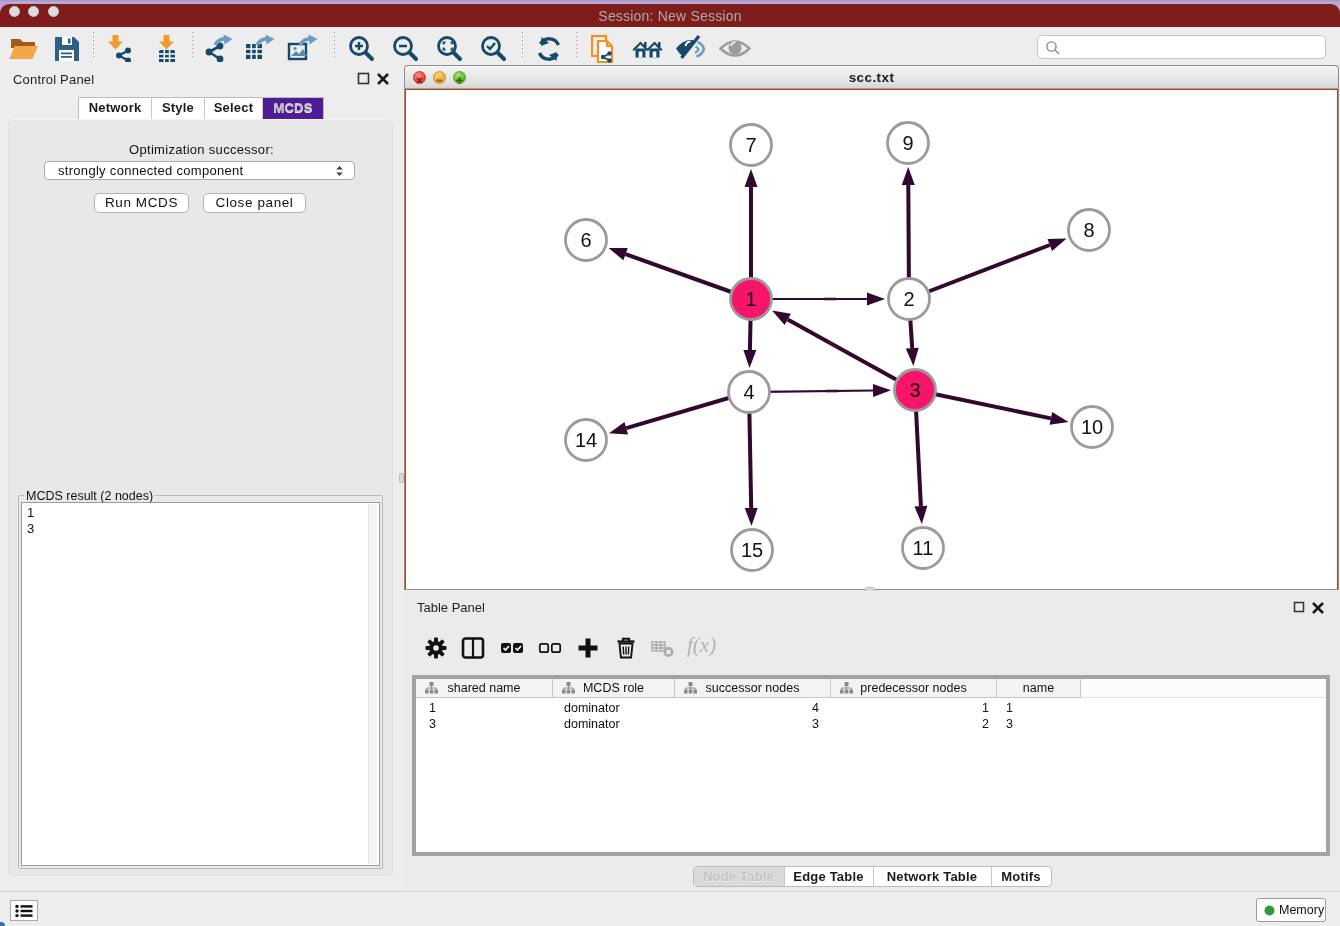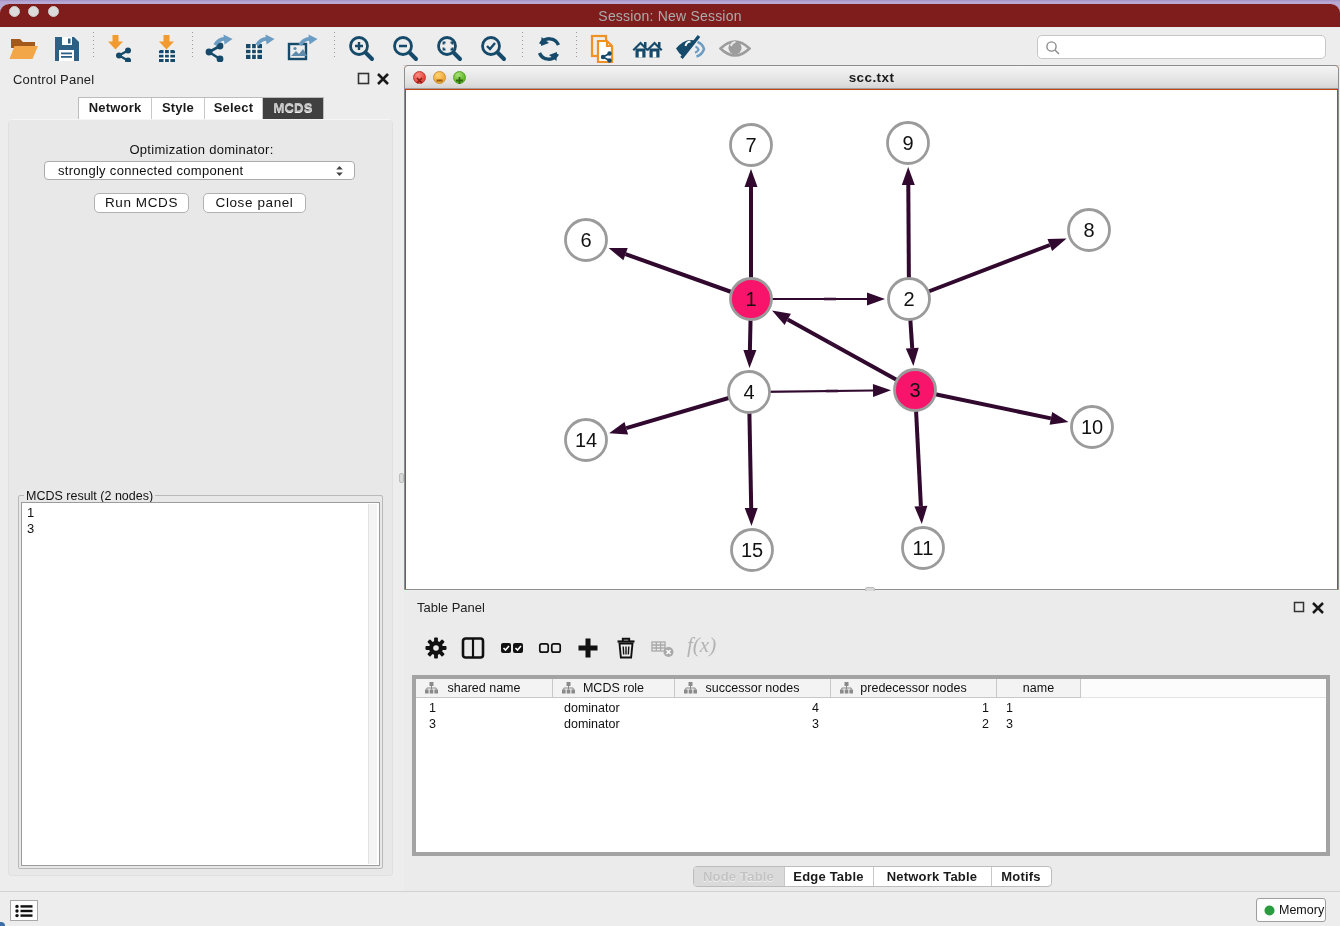--- a/index.html
+++ b/index.html
@@ -11,21 +11,21 @@
 .title { position:absolute; top:4px; left:0; right:0; text-align:center; font-size:14px; color:#ababab; letter-spacing:.2px; }
 .toolbar { position:absolute; top:23px; left:0; right:0; height:39px; background:#ededed; border-bottom:1px solid #d6d6d6; }
 .tbi { position:absolute; top:7px; width:32px; height:30px; }
 .tsep { position:absolute; top:5px; height:28px; width:1px; background-image:linear-gradient(#9a9a9a 33%, rgba(0,0,0,0) 0%); background-size:1px 4px; }
 .search { position:absolute; left:1037px; top:8px; width:289px; height:24px; background:#fff; border:1px solid #c6c6c6; border-radius:5px; }
 
 .cpanel { position:absolute; left:0; top:58px; width:403px; bottom:35px; background:#ededed; }
 .cphead { position:absolute; top:10px; left:13px; font-size:13px; color:#222; letter-spacing:.2px; }
 .tabs { position:absolute; top:35px; left:78px; height:38px; display:flex; border:1px solid #bcbcbc; border-radius:0; overflow:hidden; background:#fff; }
 .tab { font-size:13px; font-weight:700; color:#1a1a1a; padding:2px 14px 0; border-right:1px solid #c9c9c9; letter-spacing:.2px; }
-.tab.sel { background:#404040; color:#c3c3c3; text-shadow:0 1px 0 #f2f2f2; border-right:none; }
+.tab.sel { background:#4c1d95; color:#c3c3c3; text-shadow:0 1px 0 #f2f2f2; border-right:none; }
 .cpbody { position:absolute; left:8px; right:10px; top:57px; bottom:15px; background:#e8e8e8; border-radius:4px; box-shadow:inset 0 1px 0 #f5f5f5, inset 0 0 0 1px #e0e0e0; }
 .optlab { position:absolute; top:80px; left:0; right:0; text-align:center; font-size:13px; color:#111; letter-spacing:.3px; }
 .dd { position:absolute; left:44px; top:99px; width:311px; height:19px; background:#fff; border:1px solid #ababab; border-radius:4px; font-size:13px; color:#111; line-height:17px; padding-left:13px; letter-spacing:.3px; }
 .btn { position:absolute; top:131px; height:20px; background:#fff; border:1px solid #b2b2b2; border-radius:5px; font-size:13.5px; color:#111; text-align:center; line-height:18px; letter-spacing:.6px; }
 .fieldset { position:absolute; left:18px; top:433px; width:365px; bottom:22px; border:1px solid #b9b9b9; border-radius:2px; }
 .fslegend { position:absolute; top:-7px; left:5px; background:#e8e8e8; padding:0 2px; font-size:12.5px; color:#111; }
 .fsinner { position:absolute; inset:6px 2px 2px 2px; background:#fff; border:1px solid #9c9c9c; font-size:13px; color:#111; padding:2px 0 0 5px; line-height:16px; }
 .fstrack { position:absolute; top:1px; right:2px; bottom:1px; width:9px; background:#f4f4f4; border-left:1px solid #e2e2e2; }
 
 .netwin { position:absolute; left:404px; top:61px; width:935px; height:525px; border:1px solid #8e8e8e; border-radius:4px 4px 0 0; background:#c2410c; }
@@ -183,21 +183,21 @@
         <rect x="1.5" y="1.5" width="10" height="10" fill="none" stroke="#333" stroke-width="1.6"></rect>
         <path d="M21 2 L31 12 M31 2 L21 12" stroke="#1a1a1a" stroke-width="2.6"></path>
       </svg>
   <div class="tabs">
     <div class="tab" style="width:73px;text-align:center;padding:2px 0 0">Network</div>
     <div class="tab" style="width:53px;text-align:center;padding:2px 0 0">Style</div>
     <div class="tab" style="width:58px;text-align:center;padding:2px 0 0">Select</div>
     <div class="tab sel" style="width:60px;text-align:center;padding:2px 0 0">MCDS</div>
   </div>
   <div class="cpbody"></div>
-  <div class="optlab">Optimization dominator:</div>
+  <div class="optlab">Optimization successor:</div>
   <div class="dd">strongly connected component
     <svg width="9" height="12" viewBox="0 0 9 12" style="position:absolute;right:10px;top:3px">
           <path d="M1.2 4.5 4.5 1 7.8 4.5 z" fill="#444"></path>
           <path d="M1.2 7.5 4.5 11 7.8 7.5 z" fill="#444"></path>
         </svg>
   </div>
   <div class="btn" style="left:94px;width:95px">Run MCDS</div>
   <div class="btn" style="left:203px;width:103px">Close panel</div>
   <div class="fieldset">
     <div class="fslegend">MCDS result (2 nodes)</div>

